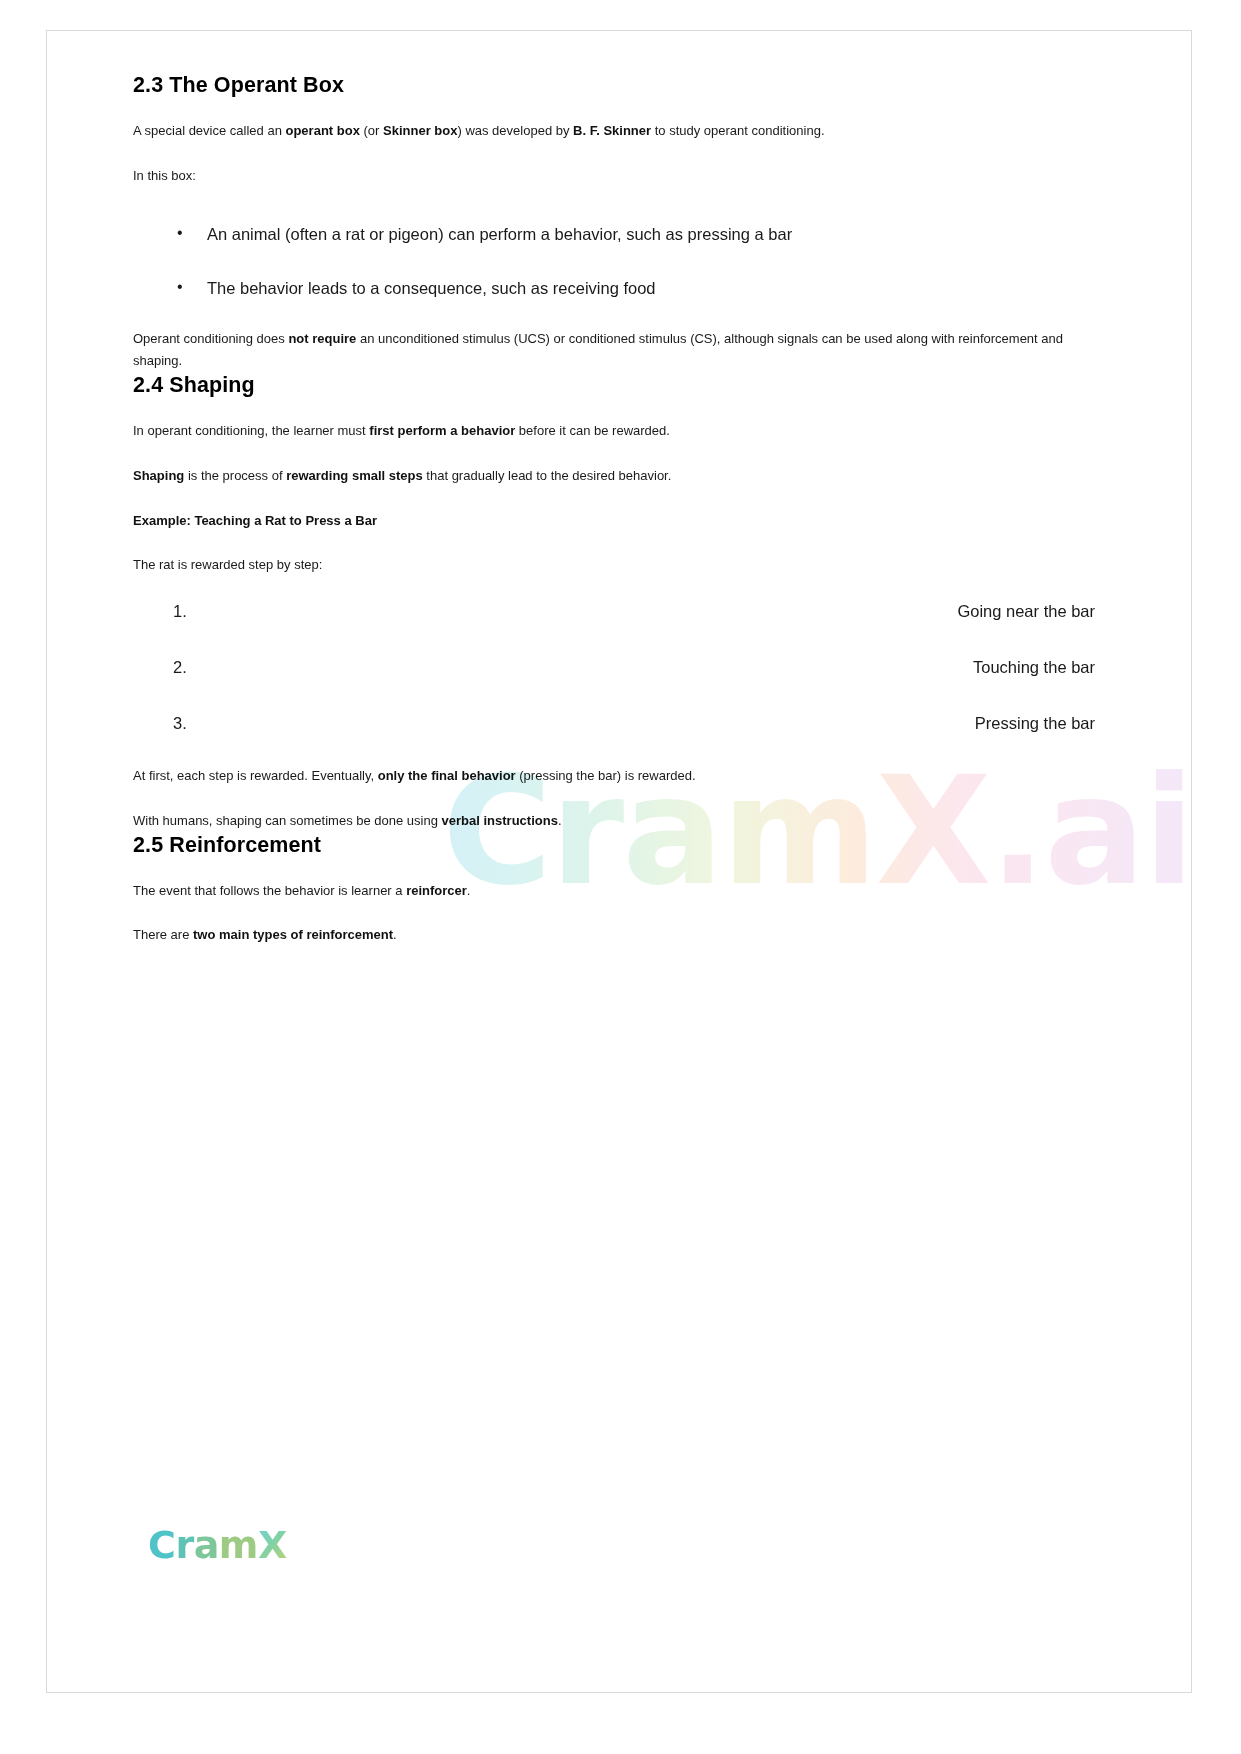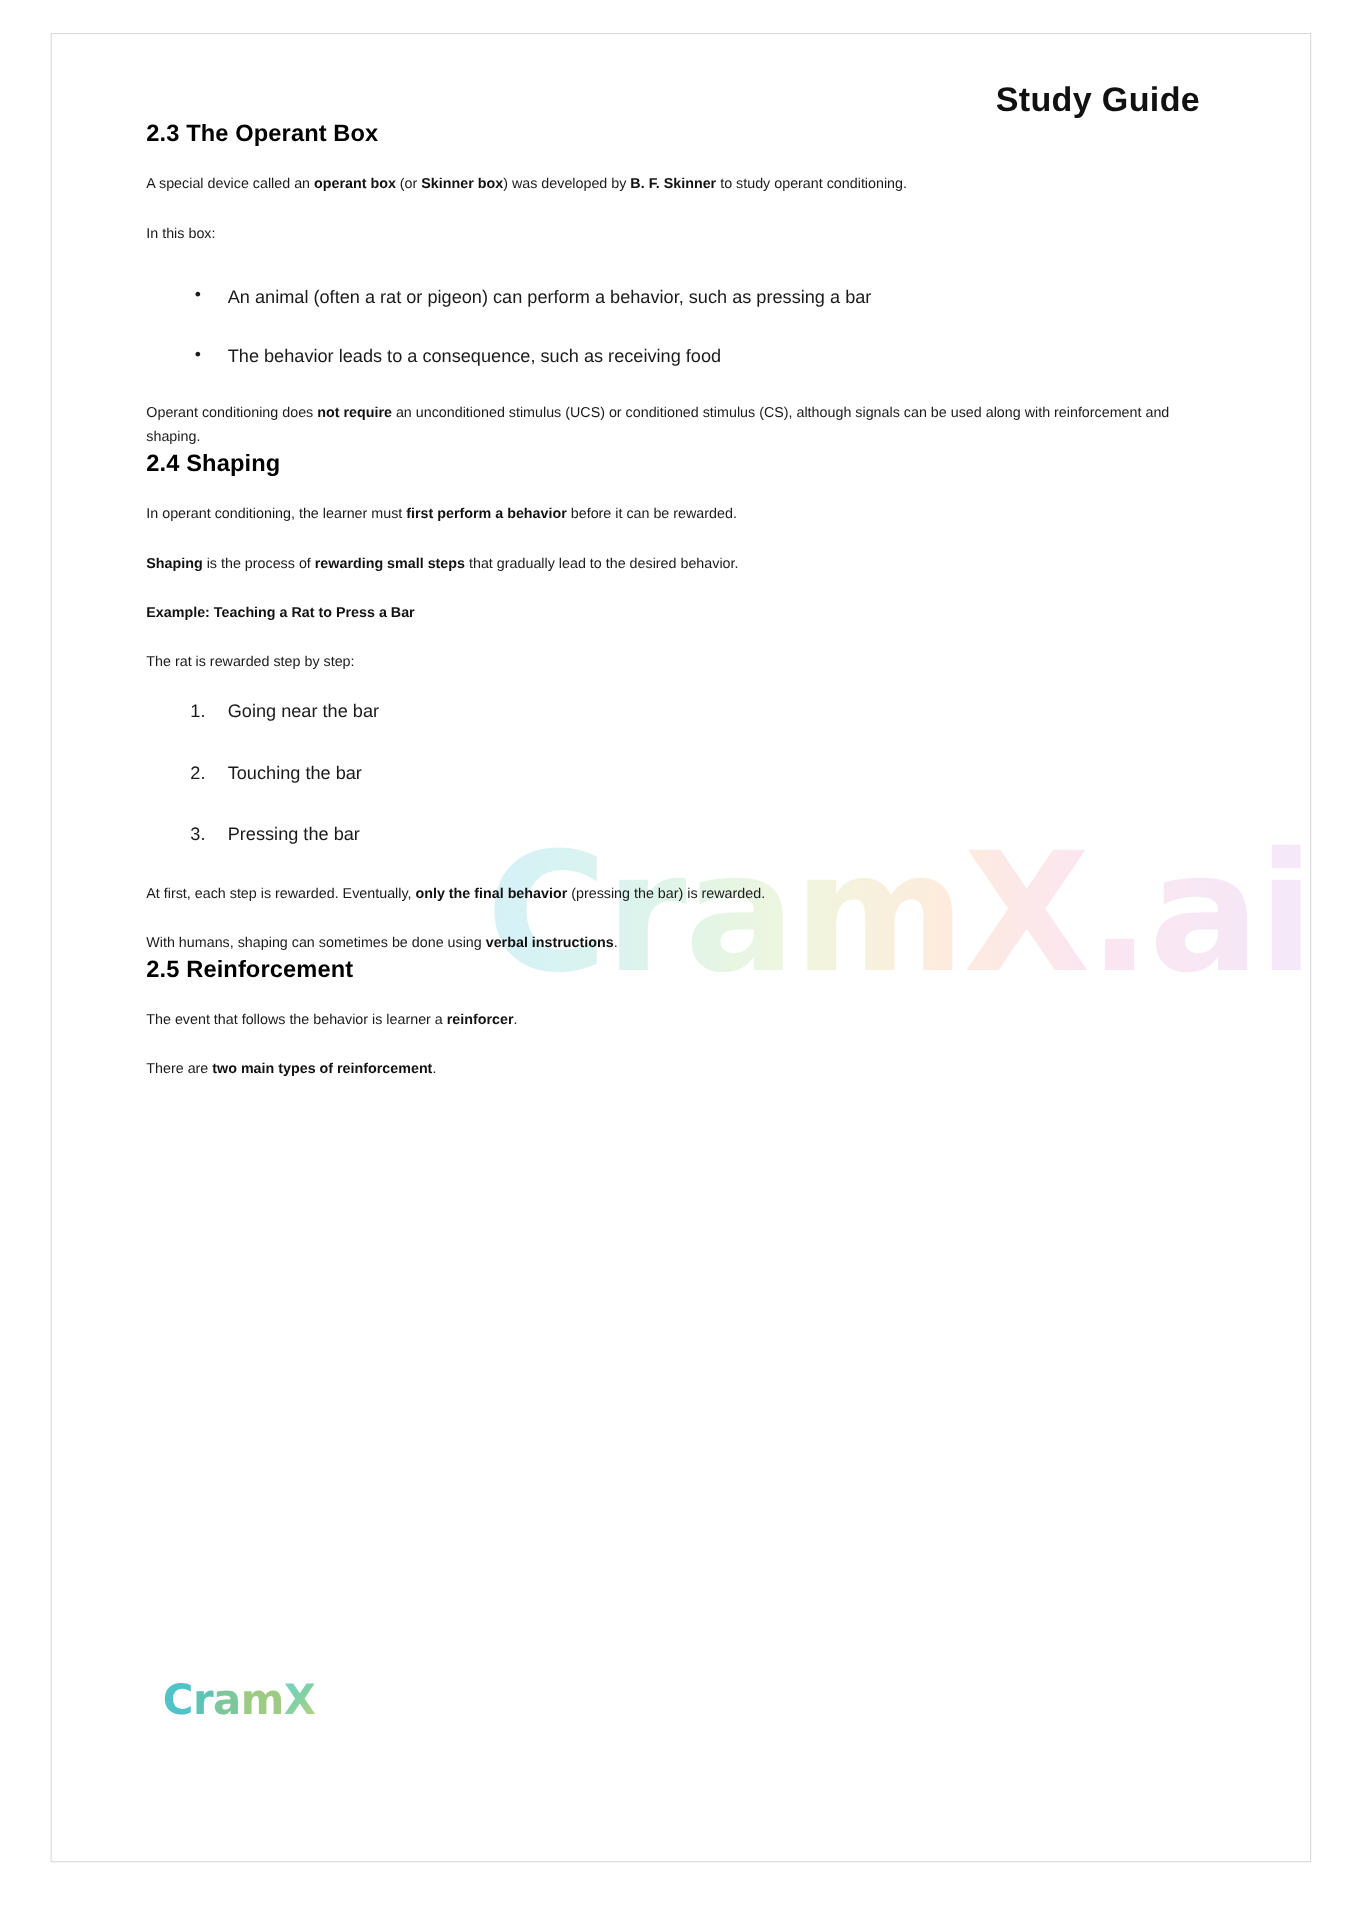--- a/index.html
+++ b/index.html
@@ -86,20 +86,21 @@
     margin: 20px 0 0 0;
     padding: 0 0 0 38px;
   }
   ol.steps li {
     position: relative;
     font-size: 16.5px;
     line-height: 1.7;
     margin: 0 0 28px 0;
     padding-left: 36px;
     counter-increment: stepctr;
+    text-align: right;
   }
   ol.steps li:before {
     content: counter(stepctr) ".";
     position: absolute;
     left: 2px;
     top: 0;
     font-size: 16.5px;
     color: #1a1a1a;
   }
   .watermark {
@@ -152,21 +153,20 @@
 <body>
 
 <div class="page">
 
   <div class="watermark">
     <span class="watermark-text">CramX.ai</span>
   </div>
 
   <div class="content">
 
-    <div class="doc-title">Study Guide</div>
 
     <h2 class="section-heading h-23">2.3 The Operant Box</h2>
     <p class="para"><span>A special device called an </span><b>operant box</b><span> (or </span><b>Skinner box</b><span>) was developed by </span><b>B. F. Skinner</b><span> to study operant conditioning.</span></p>
     <p class="para">In this box:</p>
     <ul class="bullets">
       <li>An animal (often a rat or pigeon) can perform a behavior, such as pressing a bar</li>
       <li>The behavior leads to a consequence, such as receiving food</li>
     </ul>
     <p class="para tight"><span>Operant conditioning does </span><b>not require</b><span> an unconditioned stimulus (UCS) or conditioned stimulus (CS), although signals can be used along with reinforcement and shaping.</span></p>
 

